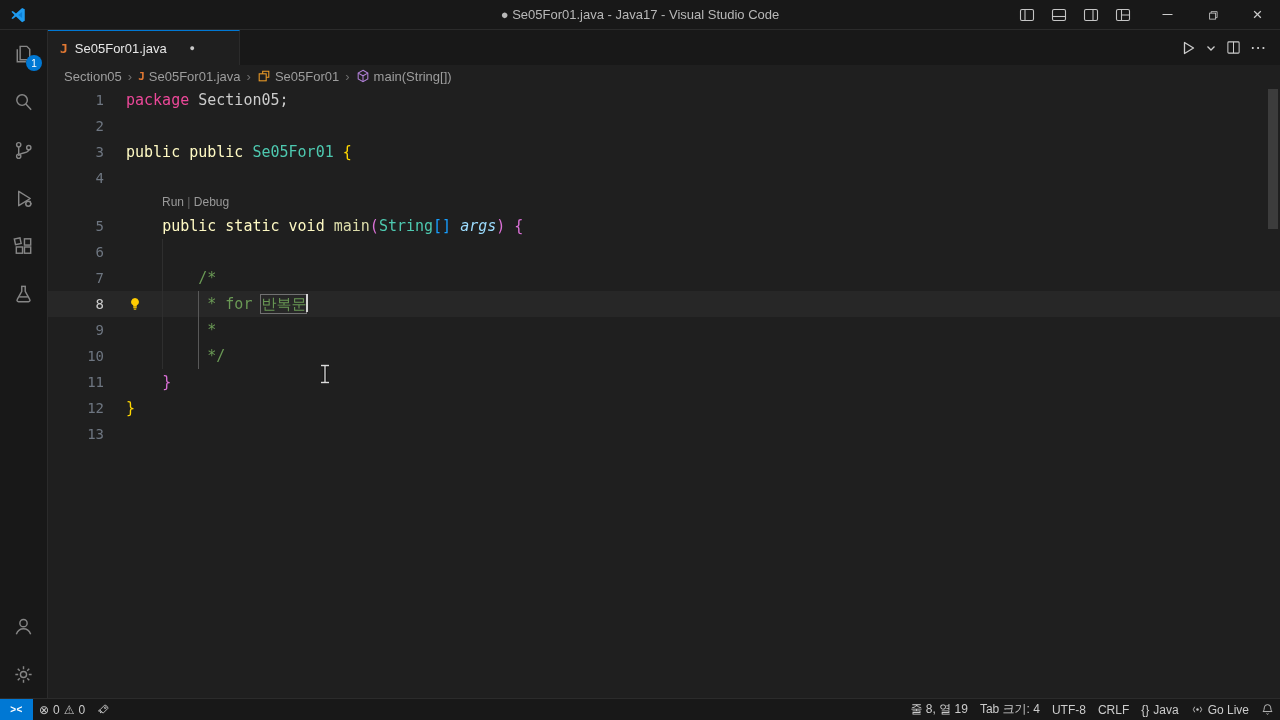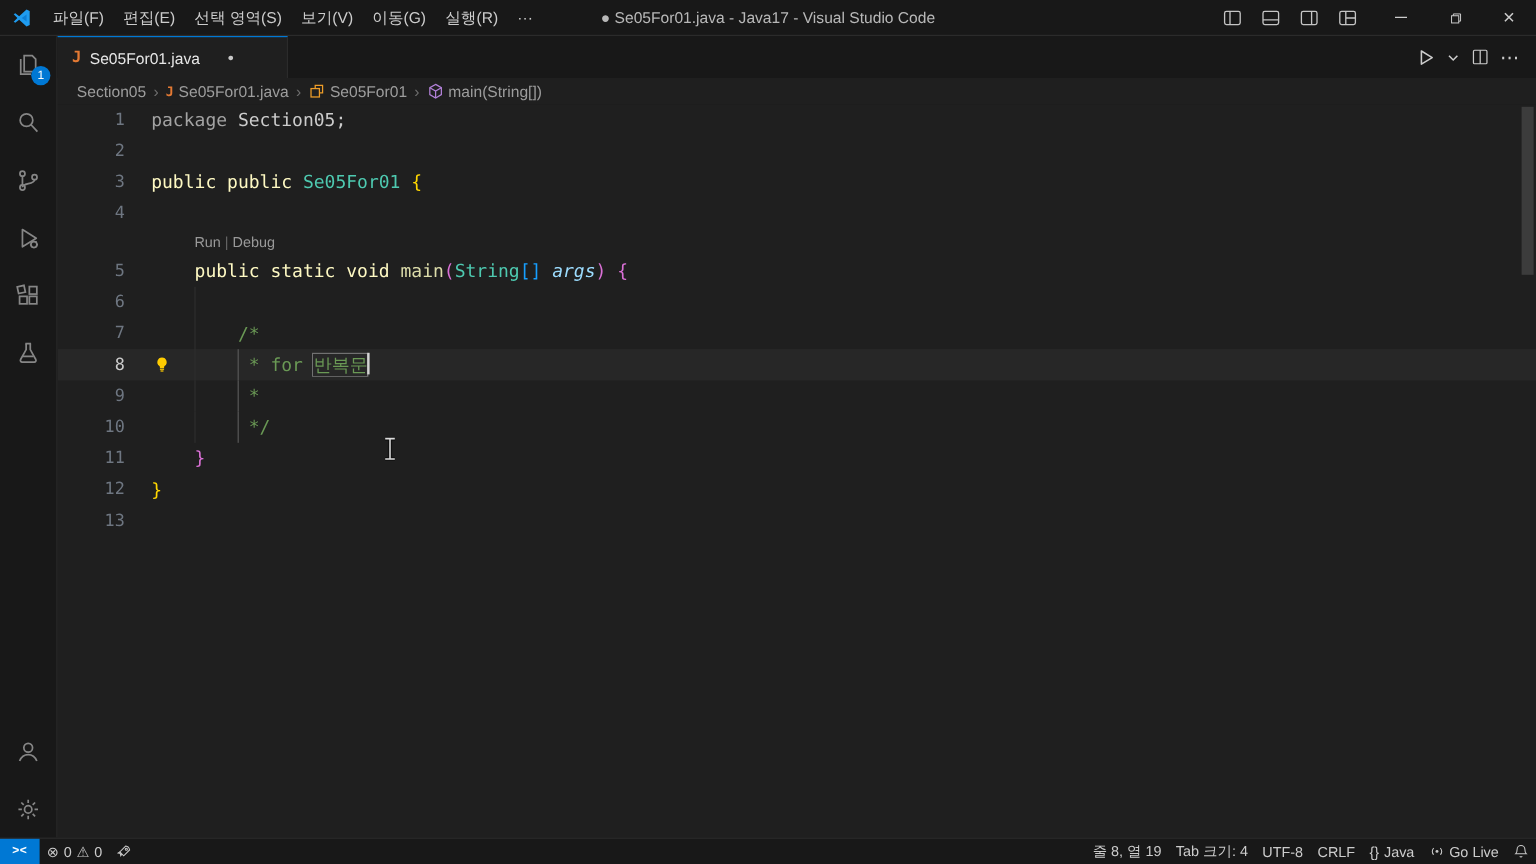--- a/index.html
+++ b/index.html
@@ -57,21 +57,21 @@
   .codelens-row { height:22px; line-height:22px; padding-left:114px; font-size:12px; color:#999999;
     font-family:"Liberation Sans","DejaVu Sans",sans-serif; }
   .cl-link { color:#999999; cursor:pointer; }
   .cl-sep { color:#666666; }
   .indent-guide { position:absolute; top:0; bottom:0; width:1px; background:#2e2e2e; }
   .indent-guide.active { background:#585858; }
   .caret { display:inline-block; width:2px; height:18px; background:#d4d4d4; transform:translateY(3px); }
   .ime { box-shadow:0 0 0 1px rgba(204,204,204,0.45);margin-top:48px; }
   .lightbulb { position:absolute; left:80px; top:6px; }
 
-  .tk-kw  { color:#a3a3a3; } .tk-kw2 { color:#fef9c3; } .tk-type{ color:#4EC9B0; }
+  .tk-kw  { color:#ec4899; } .tk-kw2 { color:#fef9c3; } .tk-type{ color:#4EC9B0; }
   .tk-fn  { color:#DCDCAA; } .tk-var { color:#9CDCFE;font-style:italic; } .tk-cm  { color:#6A9955; }
   .tk-txt { color:#cccccc; } .tk-b1  { color:#FFD700; } .tk-b2  { color:#DA70D6; }
   .tk-b3  { color:#179FFF; }
 
   .scroll-thumb { position:absolute; right:2px; top:2px; width:10px; height:140px;
     background:rgba(121,121,121,0.32); }
 
   
   .statusbar { position:absolute; left:0; right:0; bottom:0; height:22px; background:#181818;
     border-top:1px solid #2b2b2b; display:flex; align-items:center; font-size:12px; color:#cccccc; z-index:6; }
@@ -88,29 +88,20 @@
 </style>
 </head>
 <body>
 
 <div class="titlebar">
   <div class="logo">
     <svg width="18" height="18" viewBox="0 0 24 24">
       <path fill="#1f9cf0" d="M17.5 2.5 L9.3 10 L5 6.7 L3.2 7.8 L7.3 12 L3.2 16.2 L5 17.3 L9.3 14 L17.5 21.5 L21 19.8 V4.2 Z"></path>
       <path fill="#0d7fd6" d="M17.5 8 V16 L12.2 12 Z"></path>
     </svg>
-  </div>
-  <div class="menus">
-    <span class="menu-item">파일(F)</span>
-    <span class="menu-item">편집(E)</span>
-    <span class="menu-item">선택 영역(S)</span>
-    <span class="menu-item">보기(V)</span>
-    <span class="menu-item">이동(G)</span>
-    <span class="menu-item">실행(R)</span>
-    <span class="menu-item">···</span>
   </div>
   <div class="window-title">● Se05For01.java - Java17 - Visual Studio Code</div>
   <div class="tb-right">
     <div class="layout-controls">
       <span>
         <svg width="16" height="16" viewBox="0 0 16 16">
             <g fill="none" stroke="#c5c5c5" stroke-width="1.1">
               <rect x="1.5" y="2.5" width="13" height="11" rx="1.5"></rect>
               <path d="M6 2.5v11"></path>
             </g>

